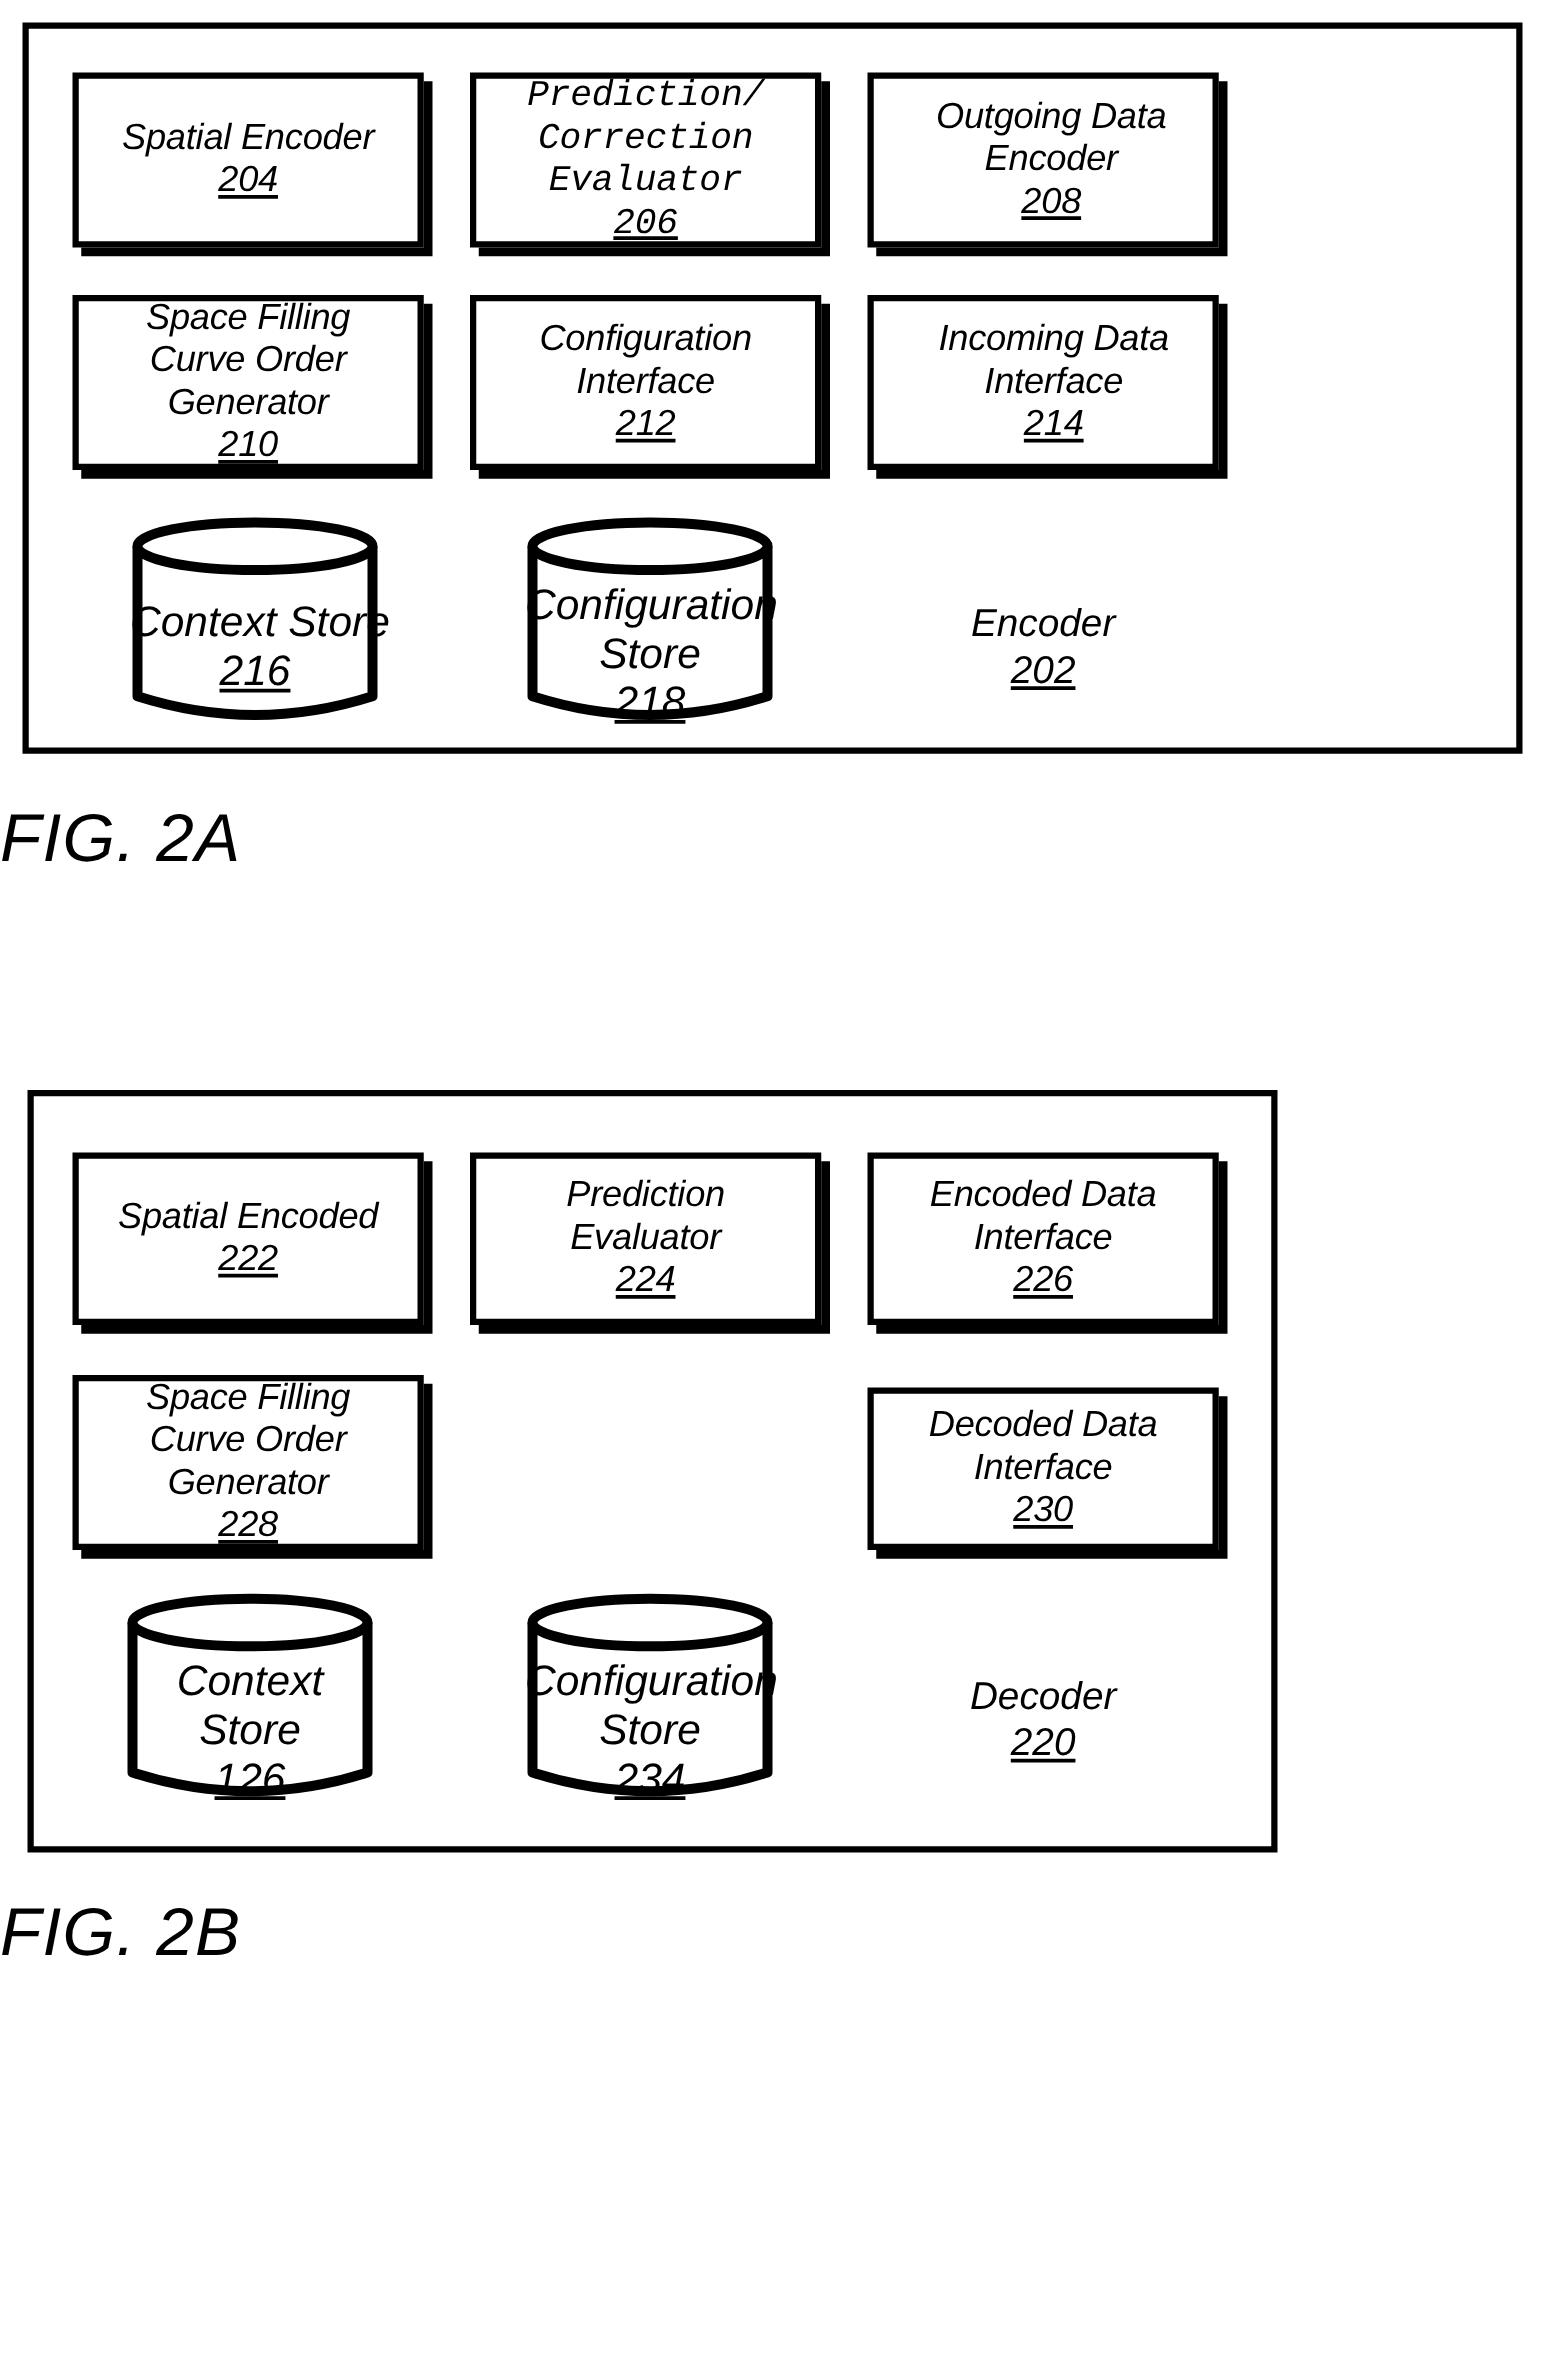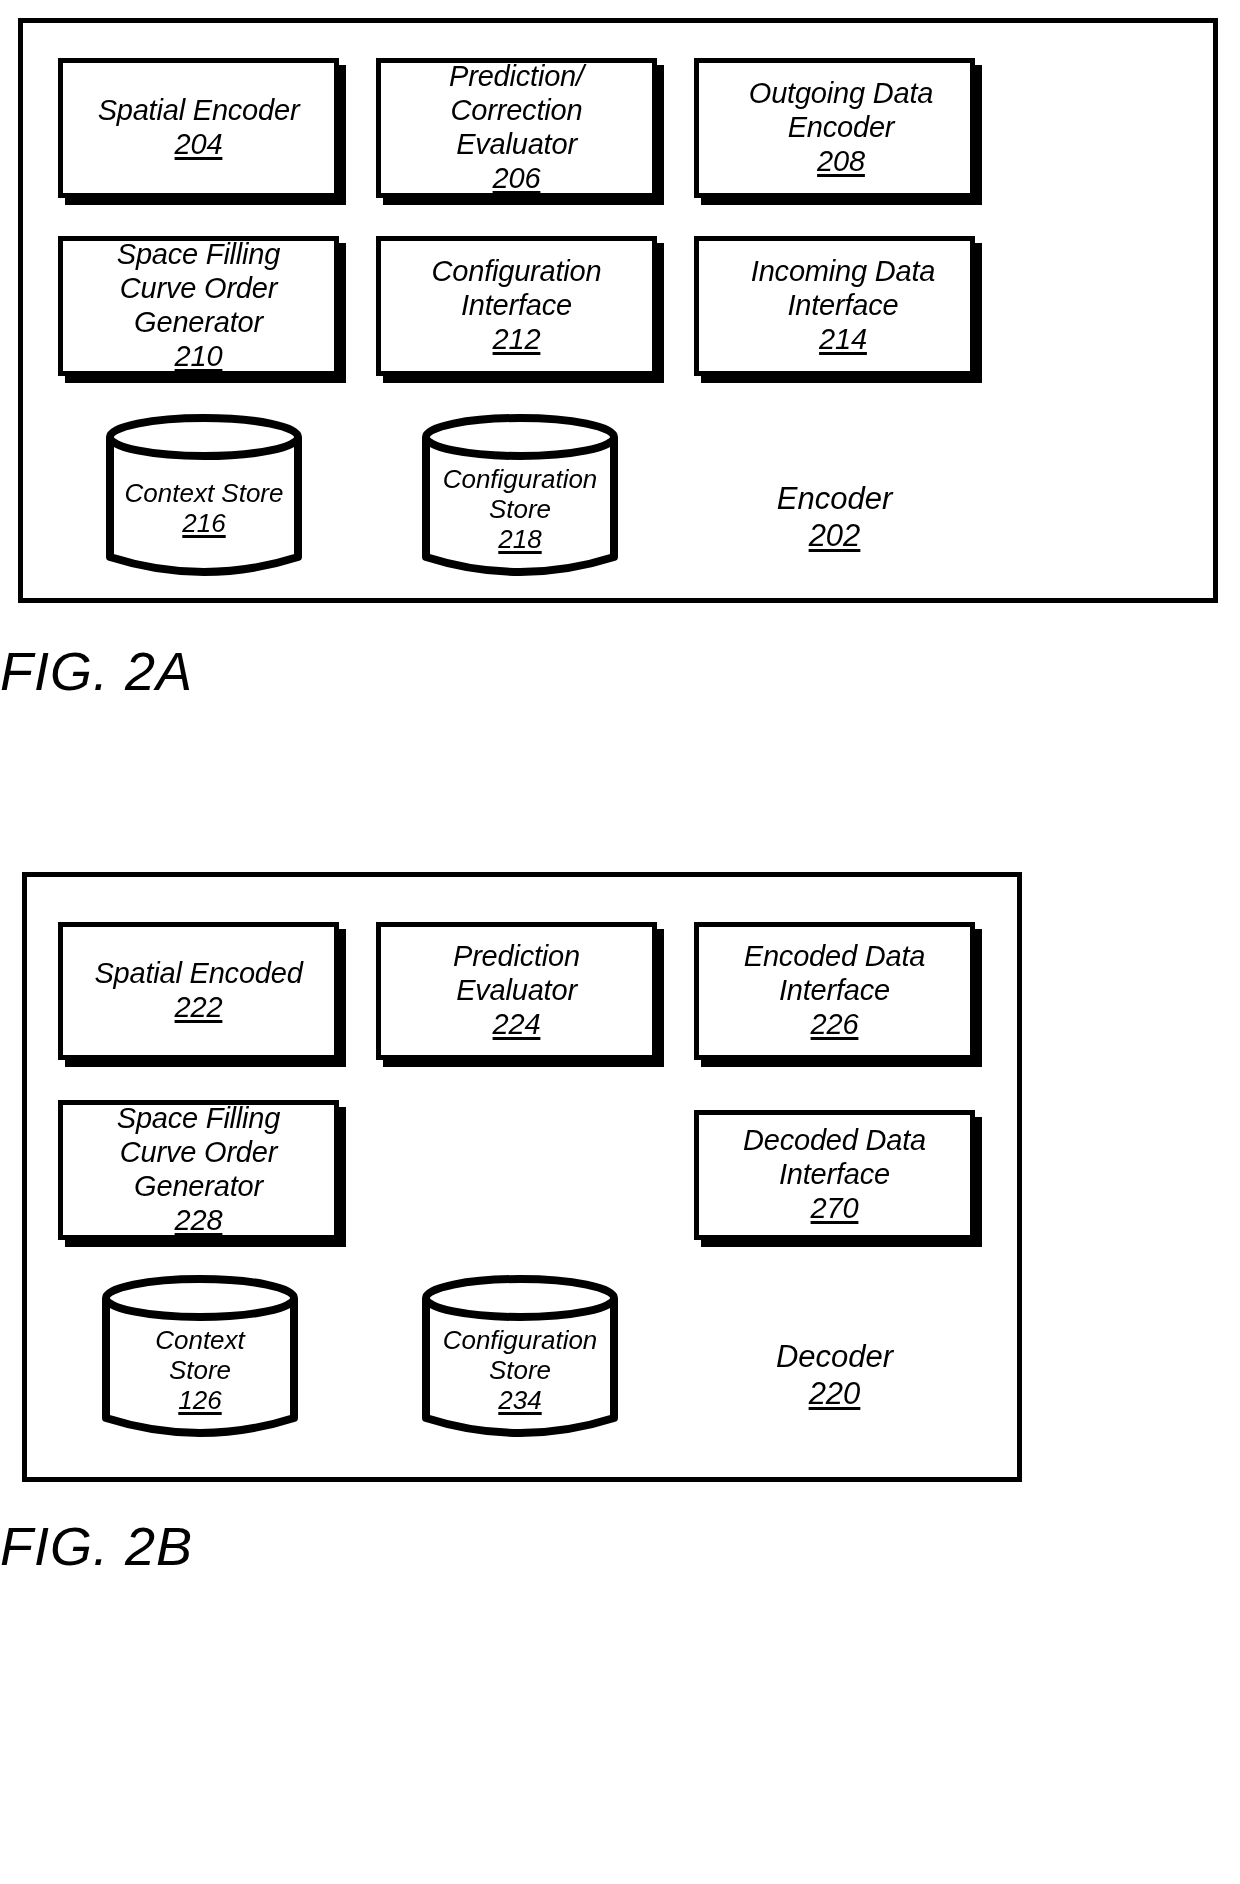--- a/index.html
+++ b/index.html
@@ -70,21 +70,21 @@
   .cyl {
     position: absolute;
   }
   .cyl svg { display: block; overflow: visible; }
   .cyl-label {
     position: absolute;
     left: 0;
     width: 100%;
     text-align: center;
     font-style: italic;
-    font-size: 26px;
+    font-size: 34px;
     line-height: 1.15;
     pointer-events: none;
   }
   .cyl-label .ln { display: block; white-space: nowrap; }
 
   
   .block-label {
     position: absolute;
     text-align: center;
     font-style: italic;
@@ -113,21 +113,21 @@
 
     <div class="outer-box" style="left:18px; top:18px; width:1200px; height:585px;"></div>
 
     <div class="comp-box" style="left:58px; top:58px; width:281px; height:140px;justify-content:flex-end;">
       <div class="comp-inner">
         <span class="ln">Spatial Encoder</span>
         <span class="ln refnum">204</span>
       </div>
     </div>
 
-    <div class="comp-box" style="left:376px; top:58px; width:281px; height:140px;">
+    <div class="comp-box" style="left:376px; top:58px; width:281px; height:140px;font-family:Liberation Mono, monospace;">
       <div class="comp-inner">
         <span class="ln">Prediction/</span>
         <span class="ln">Correction</span>
         <span class="ln">Evaluator</span>
         <span class="ln refnum">206</span>
       </div>
     </div>
 
     <div class="comp-box" style="left:694px; top:58px; width:281px; height:140px;padding-left:13px;">
       <div class="comp-inner">
@@ -226,21 +226,21 @@
         <span class="ln">Curve Order</span>
         <span class="ln">Generator</span>
         <span class="ln refnum">228</span>
       </div>
     </div>
 
     <div class="comp-box" style="left:694px; top:1110px; width:281px; height:130px;">
       <div class="comp-inner">
         <span class="ln">Decoded Data</span>
         <span class="ln">Interface</span>
-        <span class="ln refnum">270</span>
+        <span class="ln refnum">230</span>
       </div>
     </div>
 
     <div class="cyl" style="left:100px; top:1278px; width:200px; height:160px;">
       <svg width="200" height="160" viewBox="0 0 200 160" aria-hidden="true">
         <path d="M6 20 L6 140 Q100 170 194 140 L194 20" fill="#ffffff" stroke="#000000" stroke-width="8" stroke-linejoin="round"></path>
         <ellipse cx="100" cy="20" rx="94" ry="19" fill="#ffffff" stroke="#000000" stroke-width="8"></ellipse>
       </svg>
       <div class="cyl-label" style="top:48px;">
         <span class="ln">Context</span>

